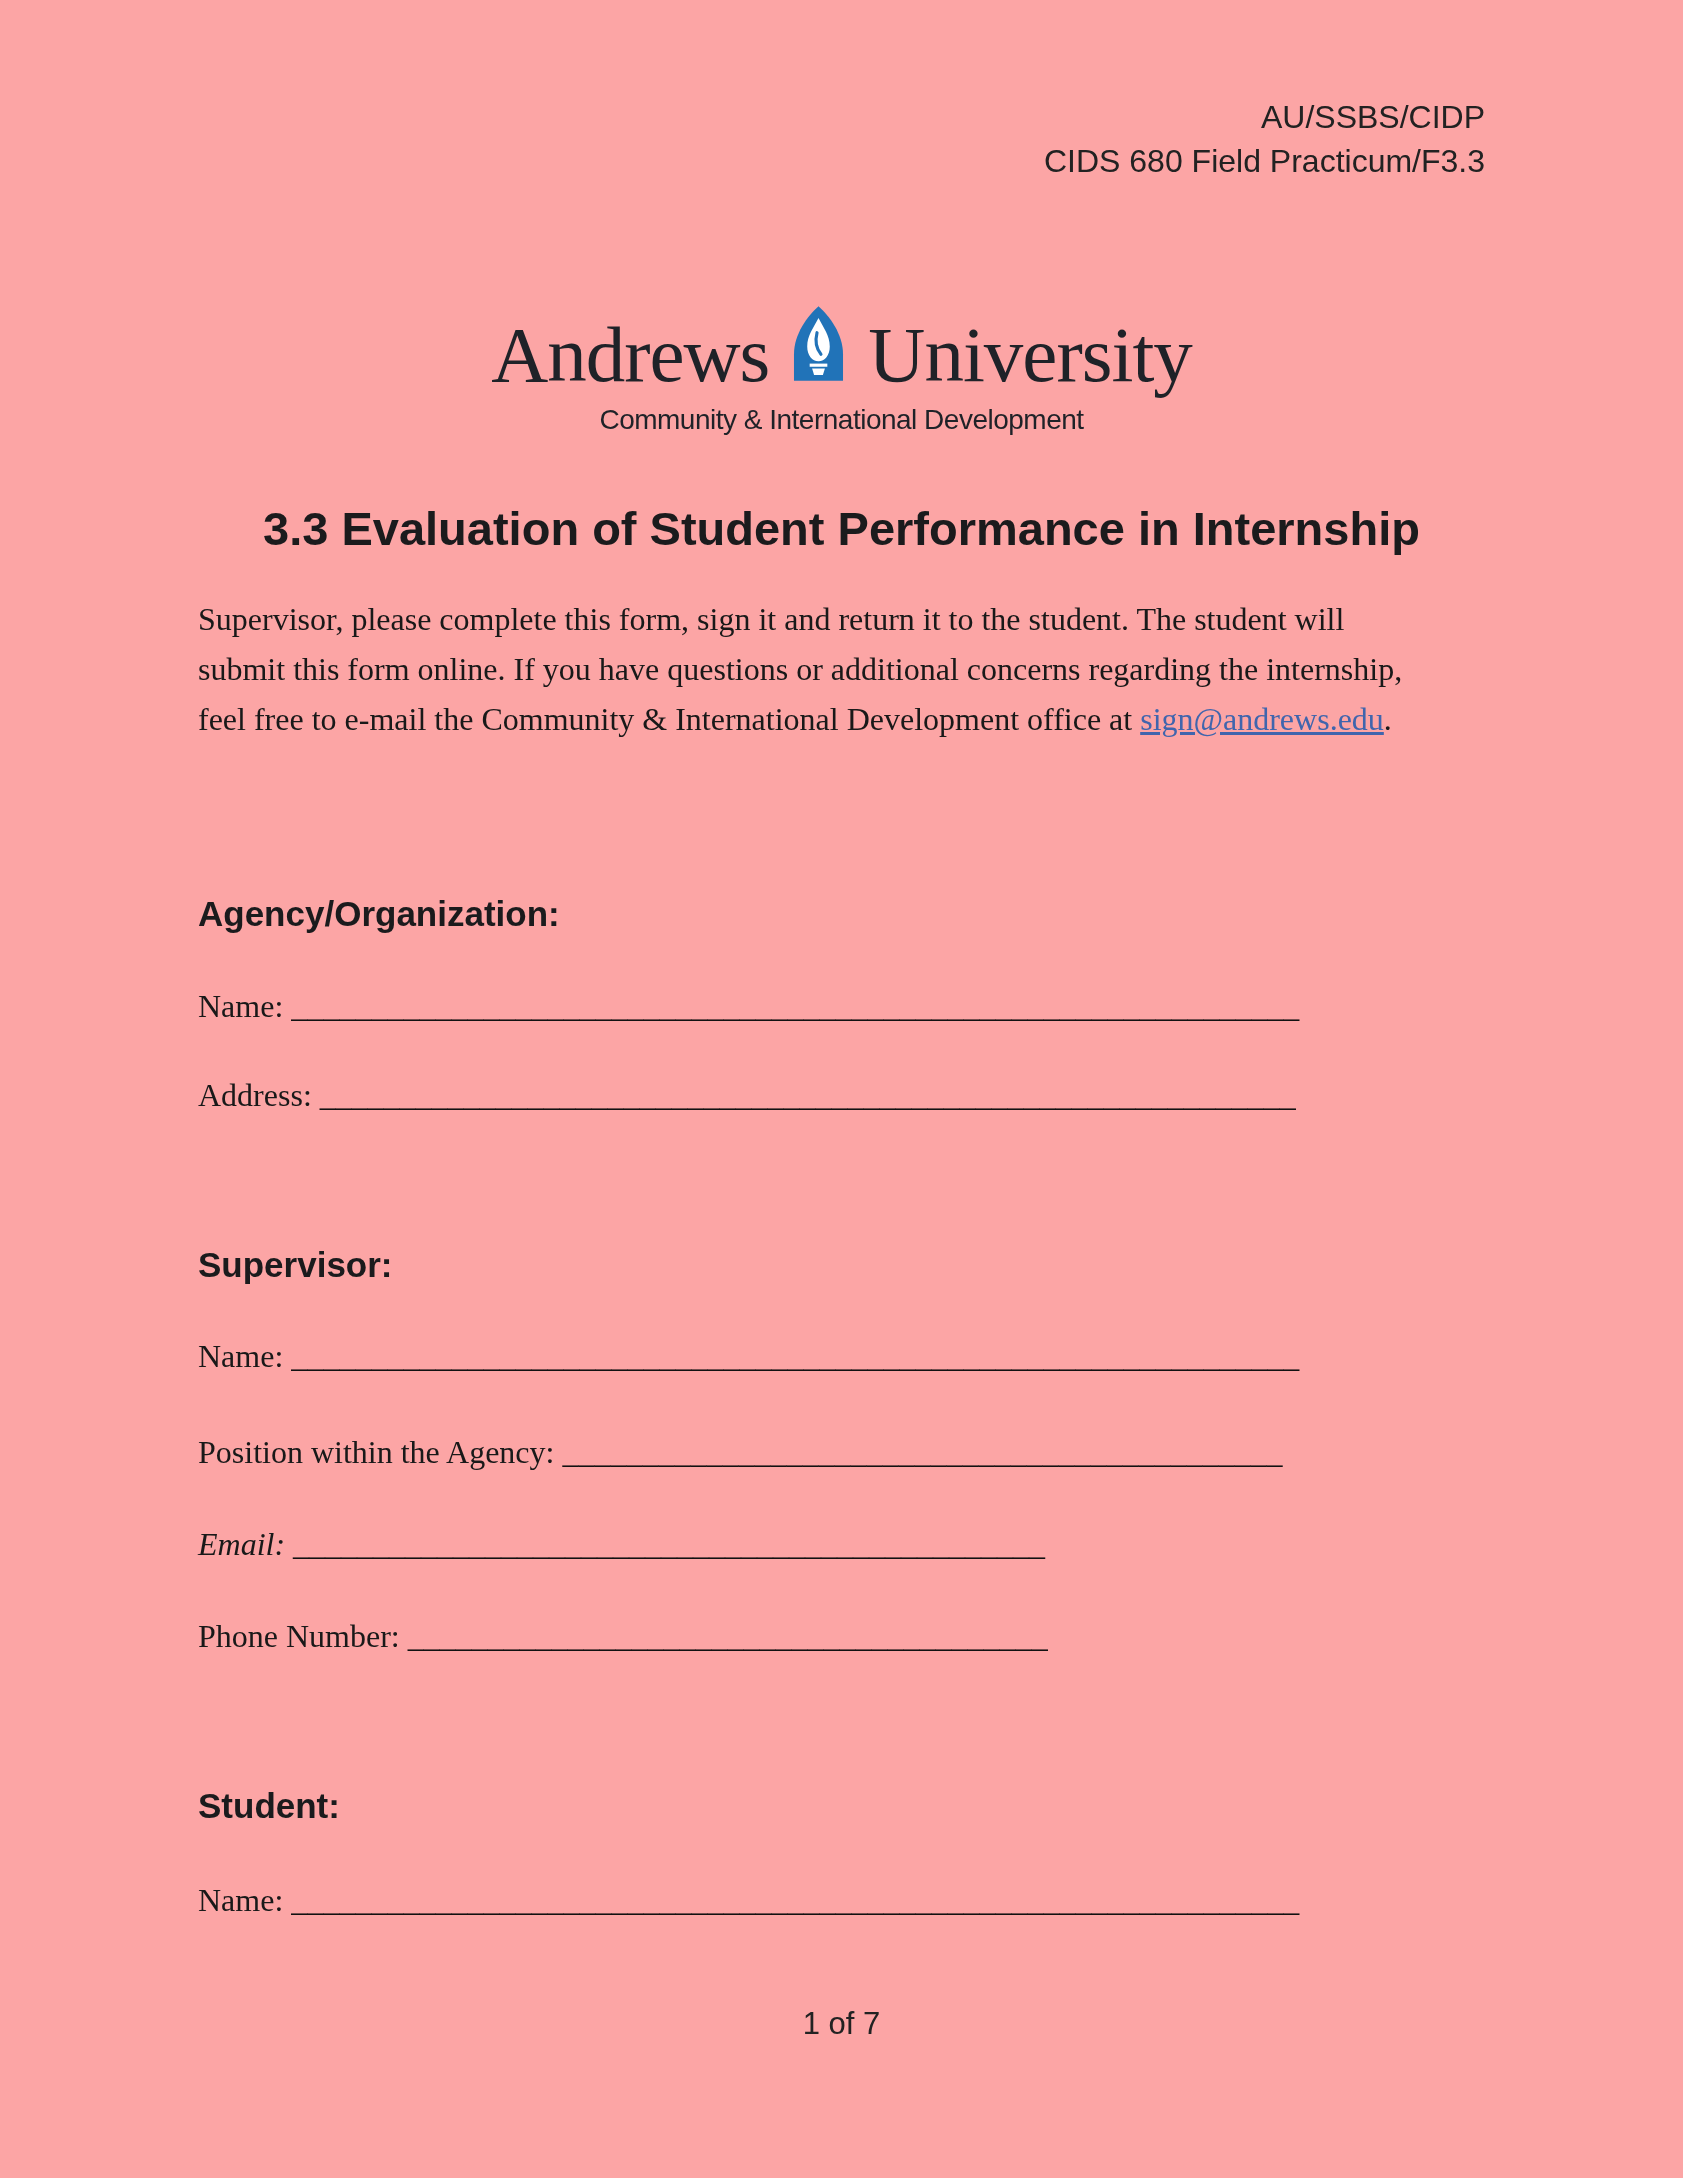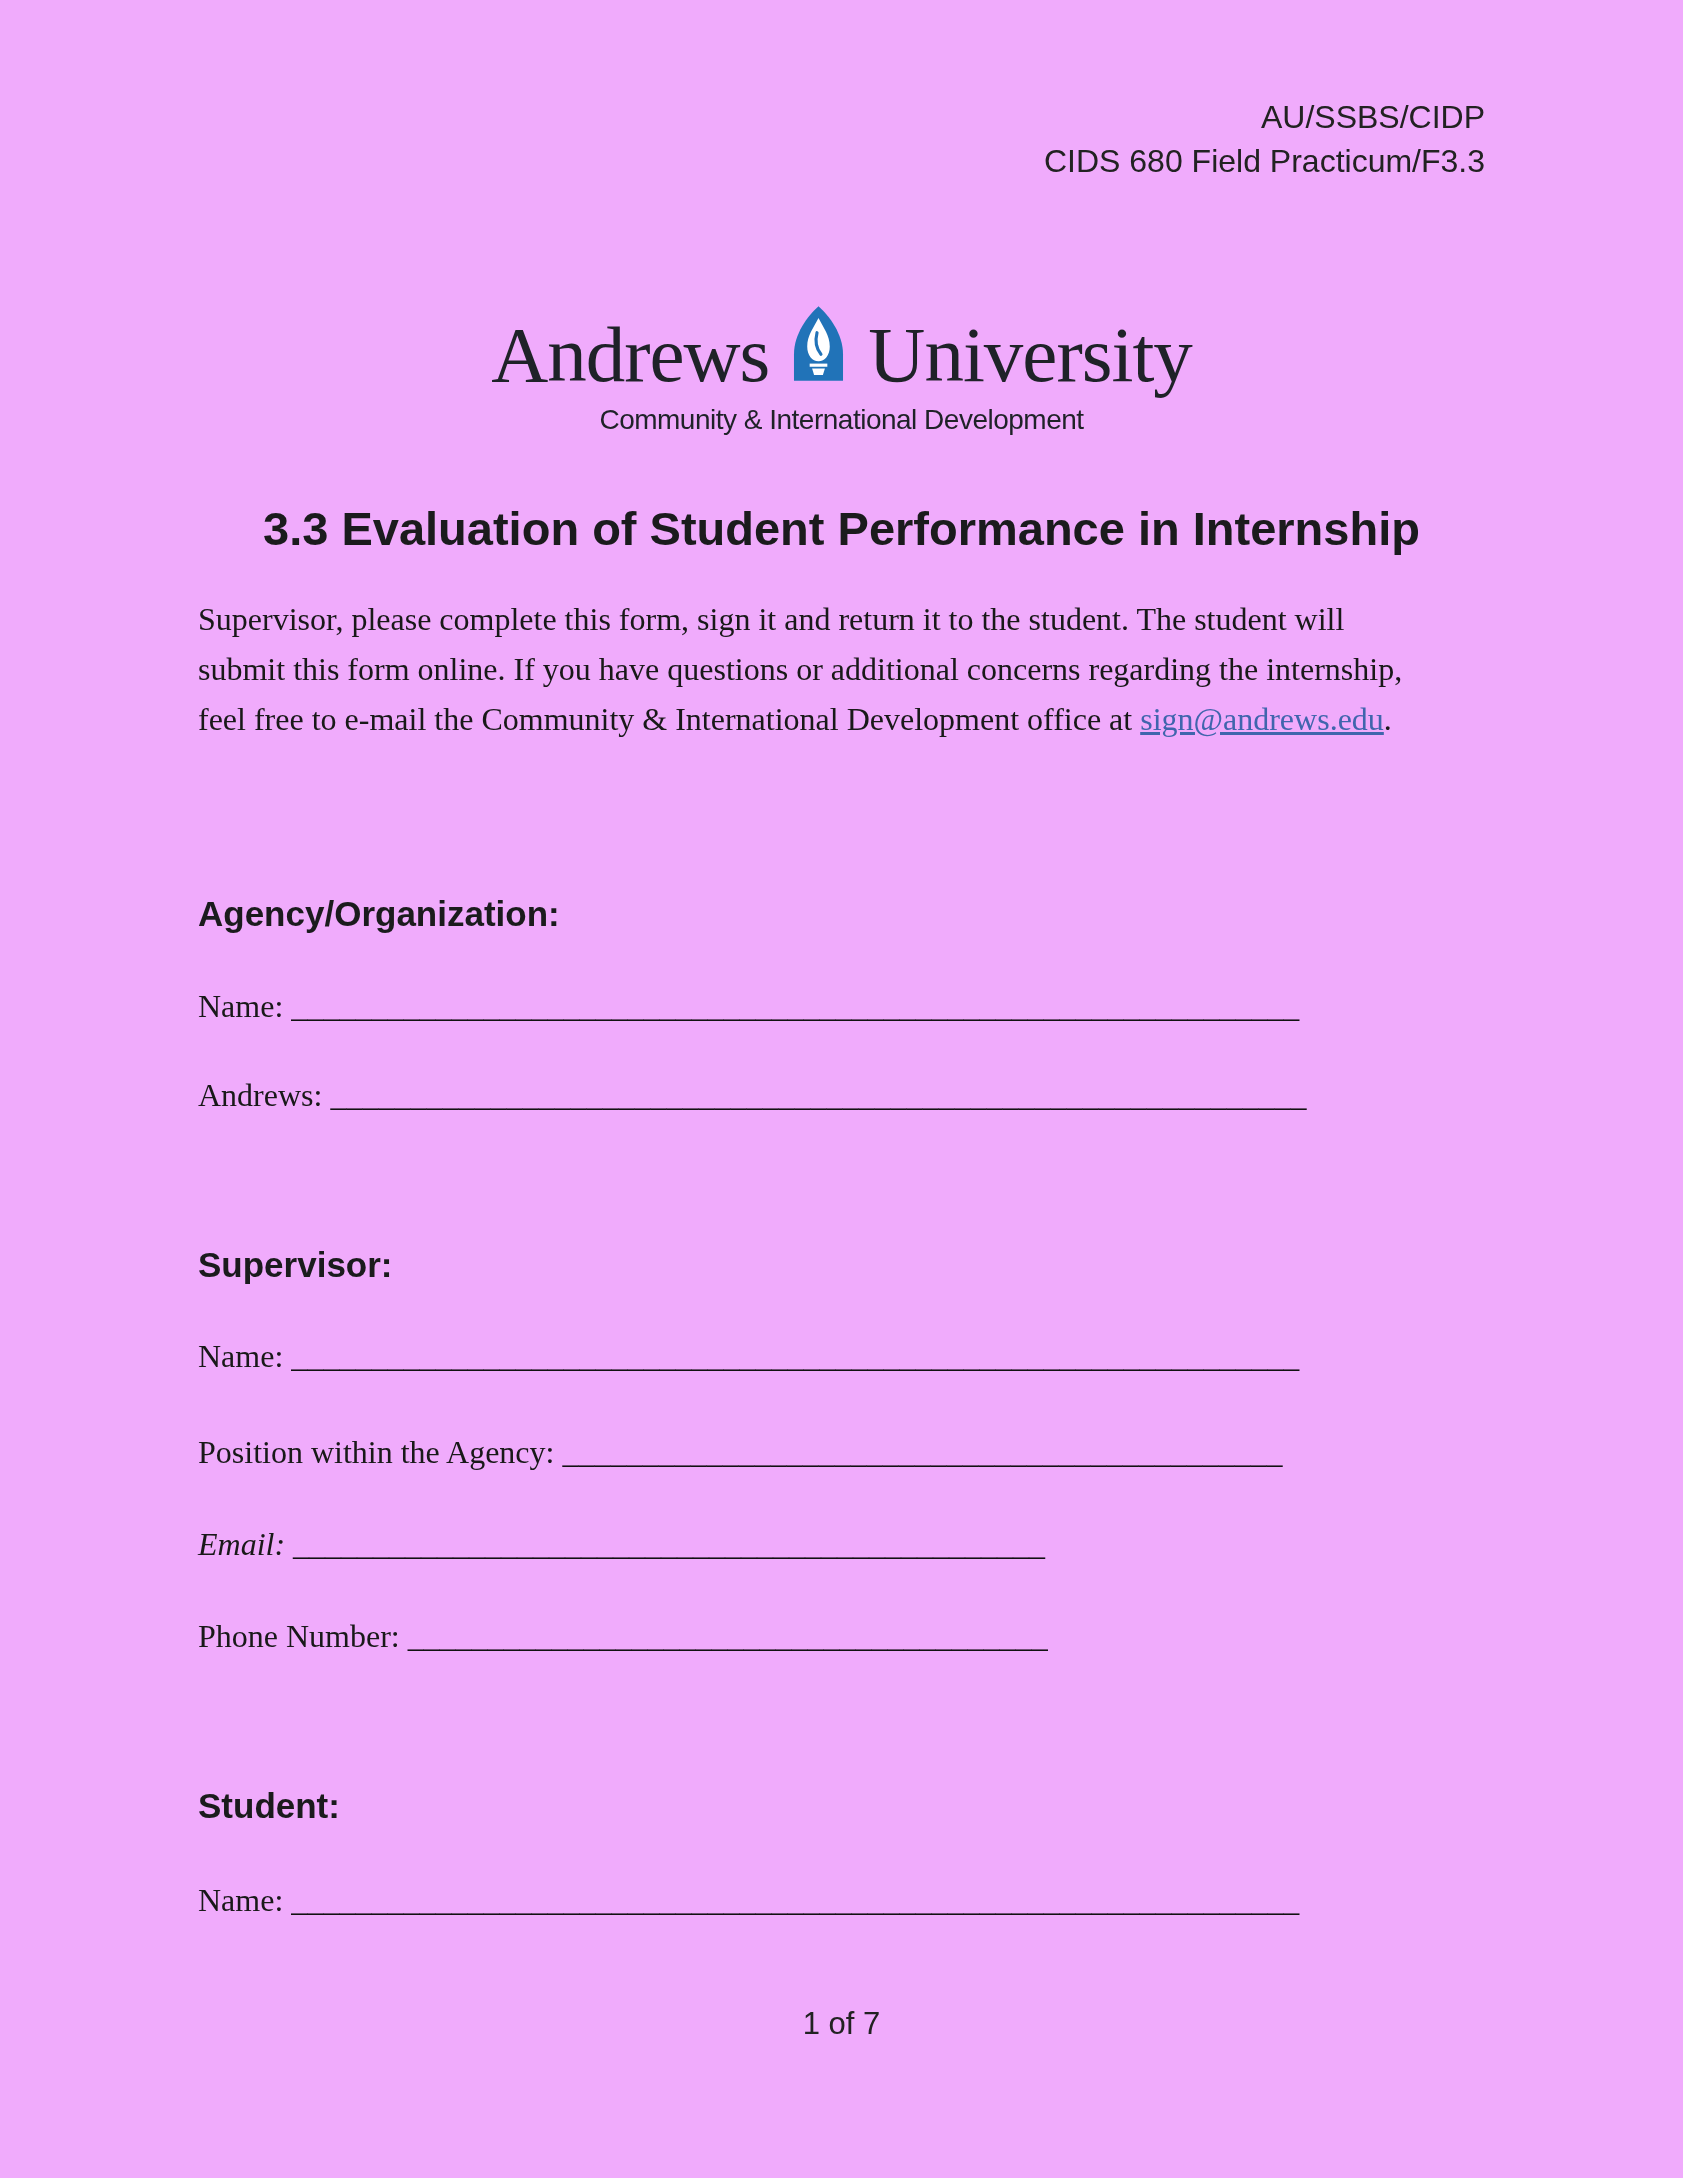--- a/index.html
+++ b/index.html
@@ -1,21 +1,21 @@
 <!DOCTYPE html>
 <html><head>
 <meta charset="utf-8">
 <style>
   * { margin: 0; padding: 0; box-sizing: border-box; }
   html, body { background: #ffffff; }
   .page {
     position: relative;
     width: 1683px;
     height: 2178px;
-    background: #f0abfc;
+    background: #fca5a5;
     font-family: "Liberation Serif", serif;
     color: #1c1c1c;
     overflow: hidden;
   }
 
   
   .doc-header {
     position: absolute;
     top: 95px;
     right: 198px;
@@ -155,21 +155,21 @@
     <div class="line">submit this form online. If you have questions or additional concerns regarding the internship,</div>
     <div class="line"><span>feel free to e-mail the Community &amp; International Development office at </span><a class="email-link" style="color:#4065ad;">sign@andrews.edu</a><span>.</span></div>
   </div>
 
   <div class="section-heading" style="top:894px;">Agency/Organization:</div>
   <div class="field-row" style="top:988px;">
     <span>Name:</span>
     <span class="blank">_______________________________________________________________</span>
   </div>
   <div class="field-row" style="top:1077px;">
-    <span>Andrews:</span>
+    <span>Address:</span>
     <span class="blank">_____________________________________________________________</span>
   </div>
 
   <div class="section-heading" style="top:1245px;">Supervisor:</div>
   <div class="field-row" style="top:1338px;">
     <span>Name:</span>
     <span class="blank">_______________________________________________________________</span>
   </div>
   <div class="field-row" style="top:1434px;">
     <span>Position within the Agency:</span>

